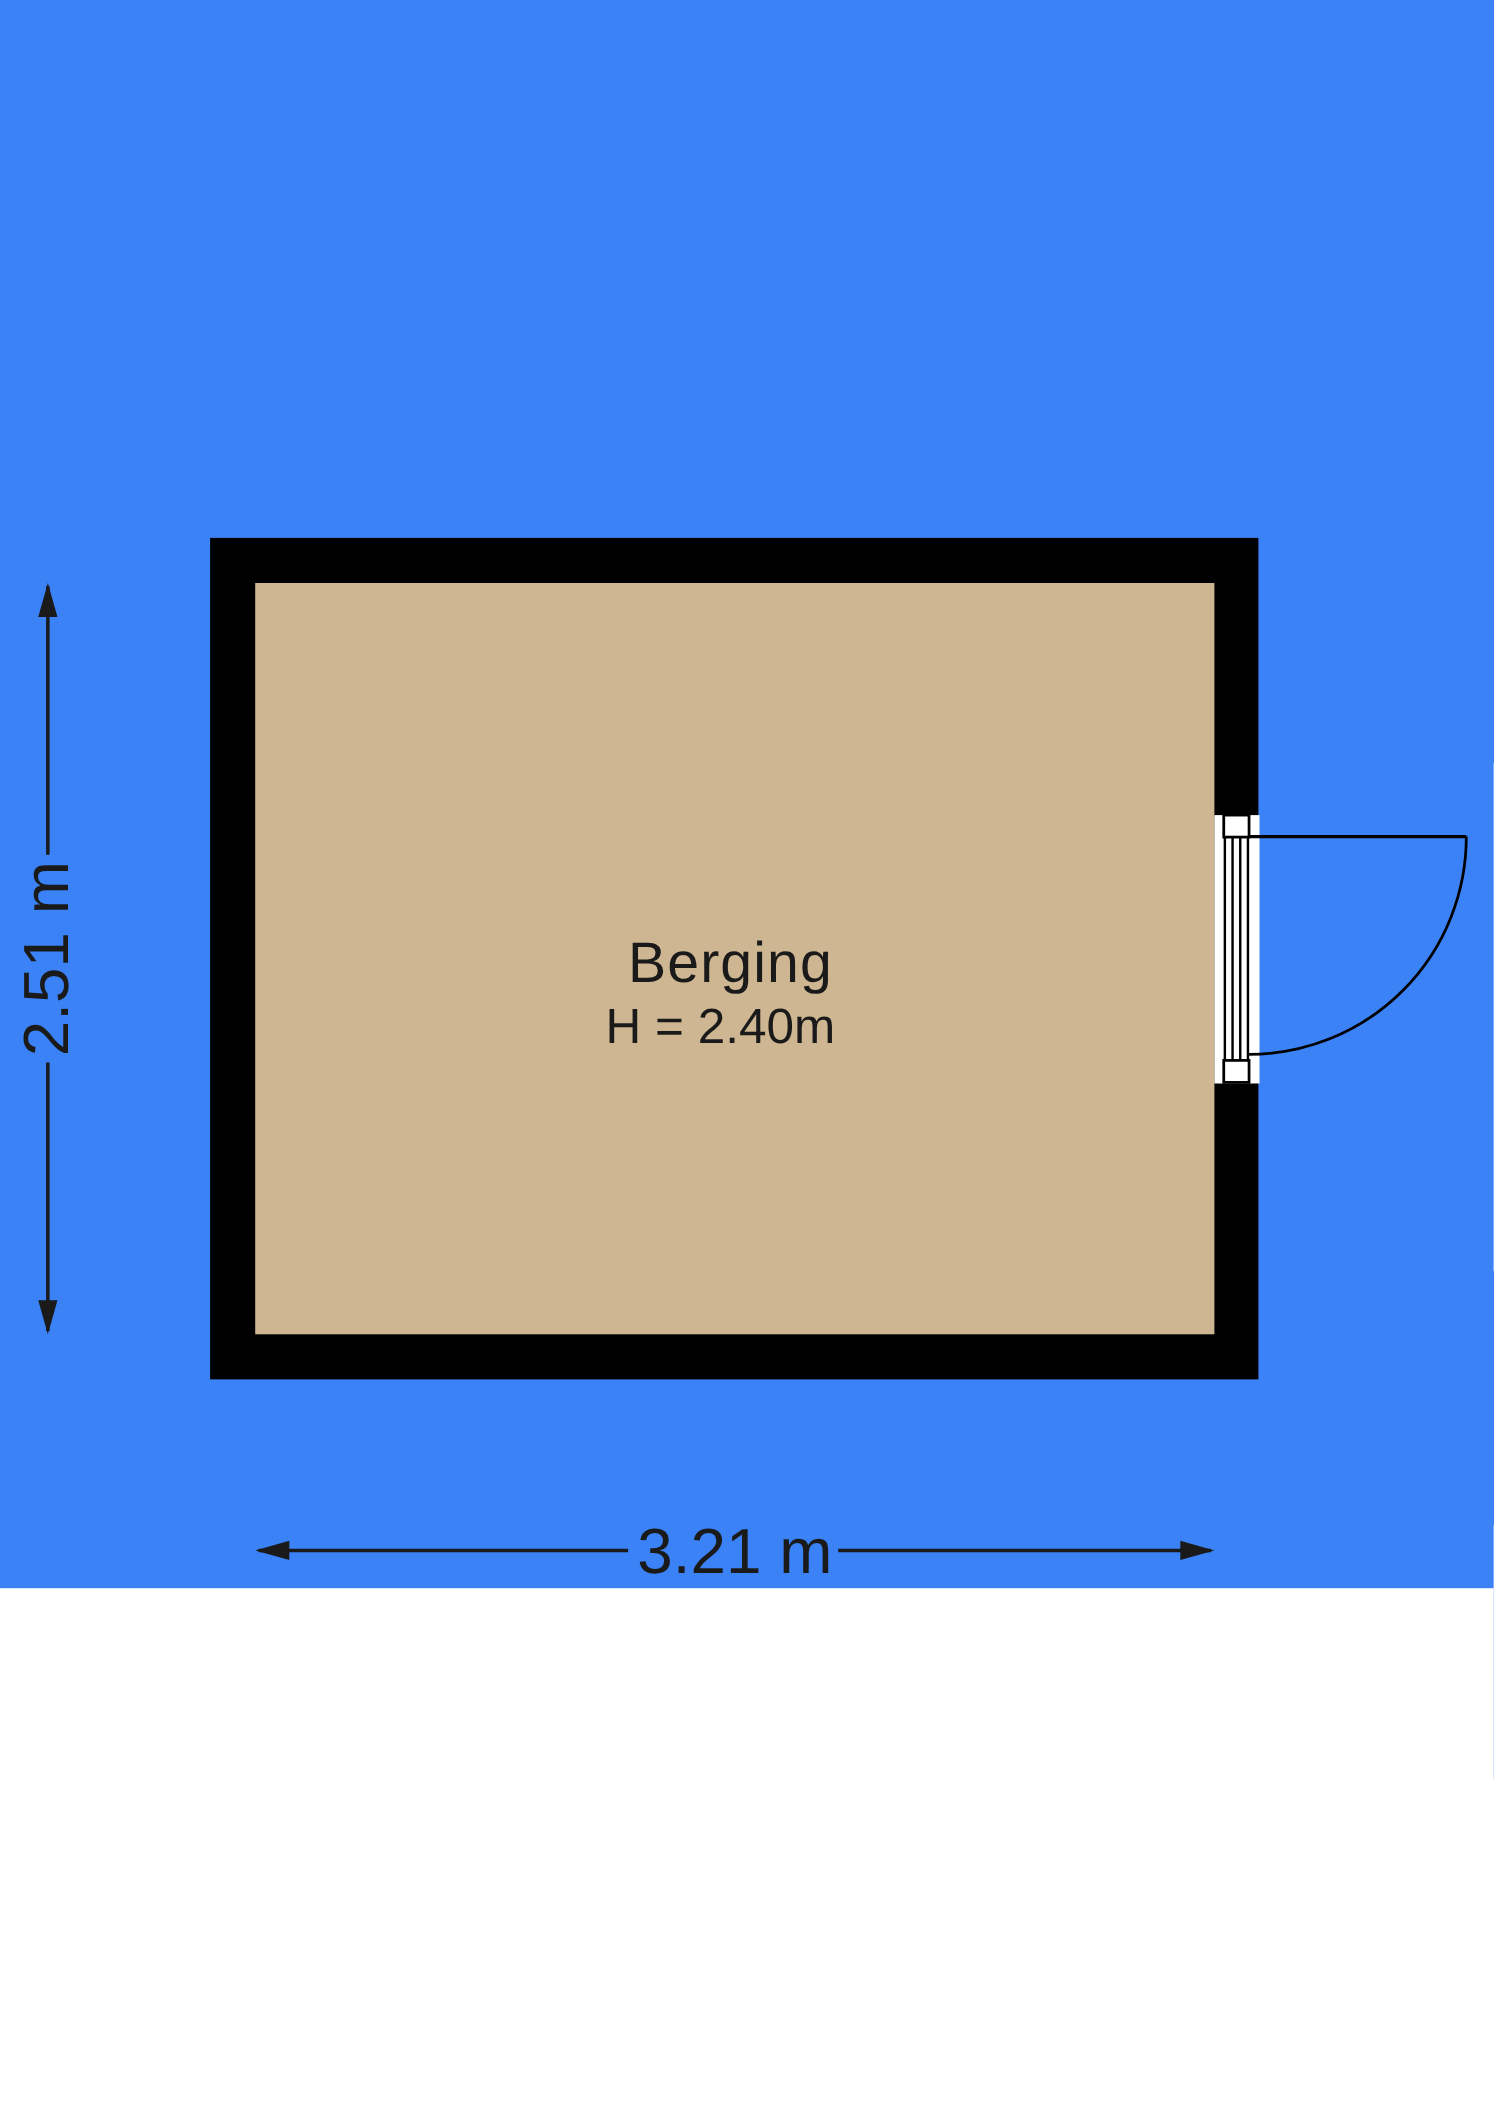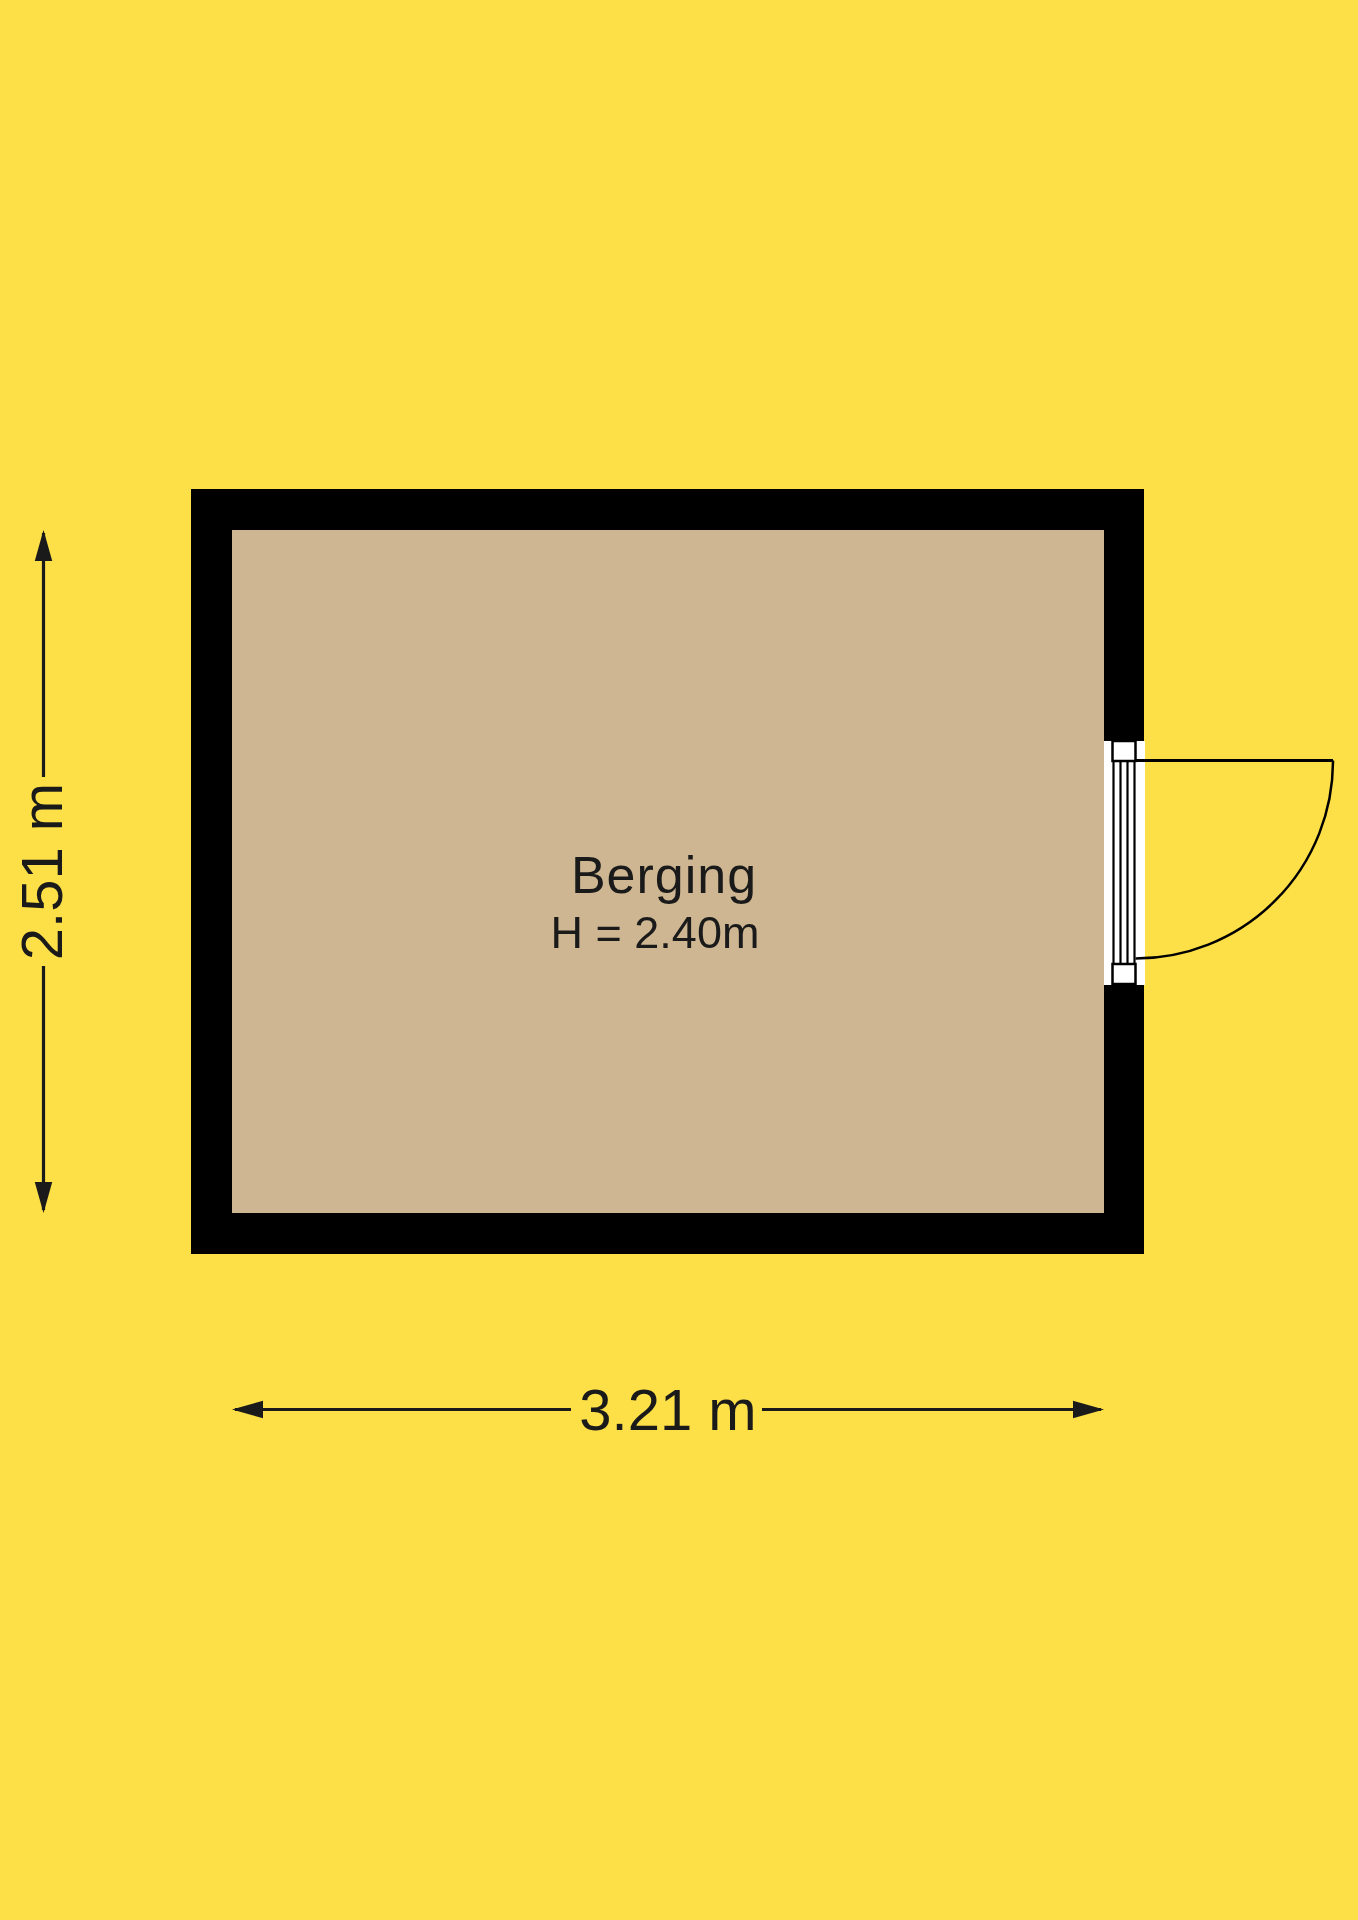--- a/index.html
+++ b/index.html
@@ -4,22 +4,22 @@
 <style>
   html, body {
     margin: 0;
     padding: 0;
     background: #ffffff;
     font-family: "Liberation Sans", sans-serif;
   }
   .stage {
     position: relative;
     width: 1358px;
-    height: 1920px;
-    background: #fde047;
+    height: 1444px;
+    background: #3b82f6;
     overflow: hidden;
   }
   .stage svg {
     position: absolute;
     left: 0;
     top: 0;
     display: block;
   }
   text {
     fill: #1a1a1a;

